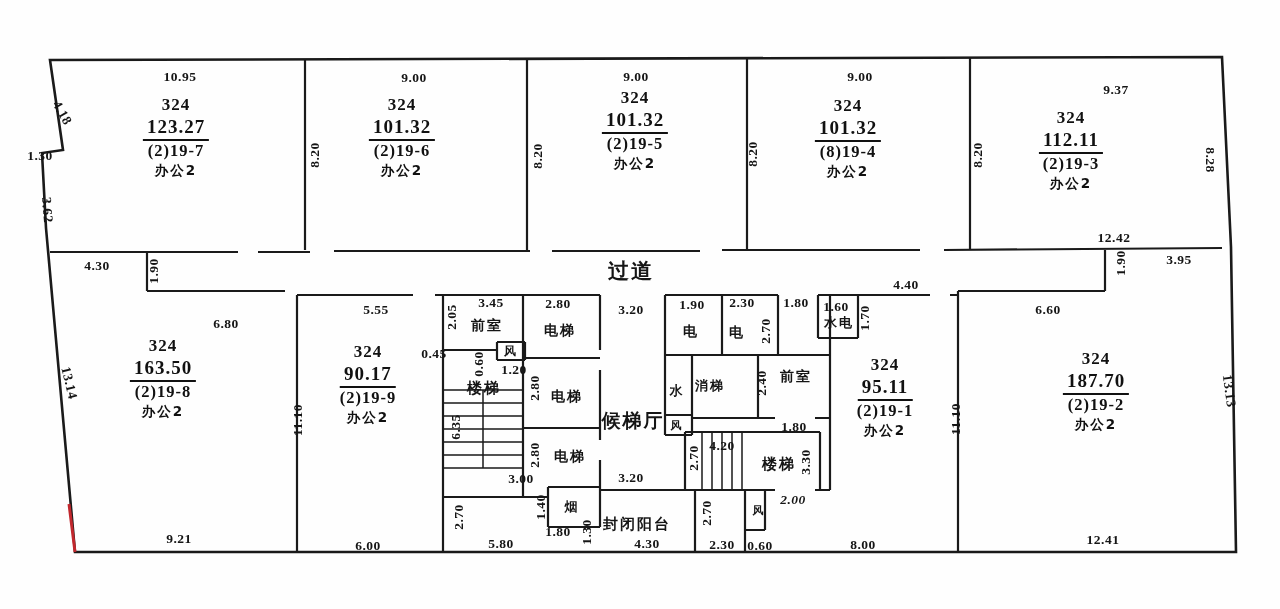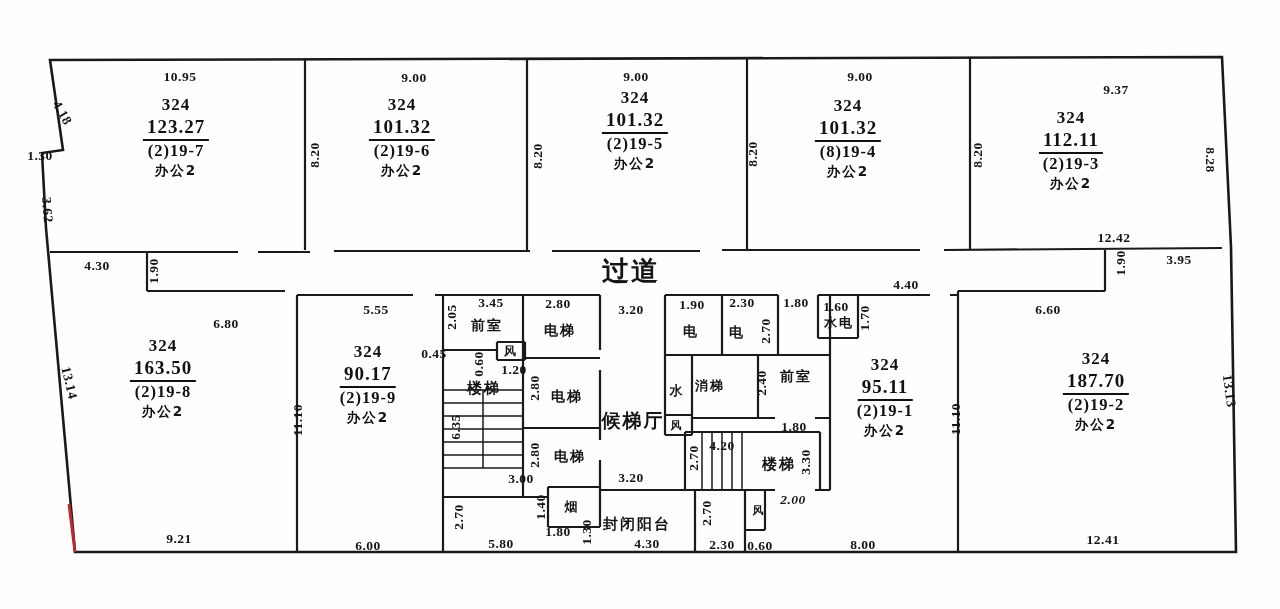--- a/index.html
+++ b/index.html
@@ -128,21 +128,21 @@
       <div class="lbl" style="left: 69px; top: 383px; transform: translate(-50%, -50%) rotate(76deg);">13.14</div>
       <div class="lbl" style="left: 1210px; top: 160px; transform: translate(-50%, -50%) rotate(90deg);">8.28</div>
       <div class="lbl" style="left: 1229px; top: 391px; transform: translate(-50%, -50%) rotate(82deg);">13.13</div>
       <div class="lbl" style="left: 315px; top: 155px; transform: translate(-50%, -50%) rotate(-90deg);">8.20</div>
       <div class="lbl" style="left: 538px; top: 156px; transform: translate(-50%, -50%) rotate(-90deg);">8.20</div>
       <div class="lbl" style="left: 753px; top: 154px; transform: translate(-50%, -50%) rotate(-90deg);">8.20</div>
       <div class="lbl" style="left: 978px; top: 155px; transform: translate(-50%, -50%) rotate(-90deg);">8.20</div>
       <div class="lbl" style="left: 97px; top: 266px; transform: translate(-50%, -50%);">4.30</div>
       <div class="lbl" style="left: 154px; top: 271px; transform: translate(-50%, -50%) rotate(-90deg);">1.90</div>
       <div class="lbl" style="left: 226px; top: 317px; transform: translate(-50%, -50%); margin-top: 7px;">6.80</div>
-      <div class="lbl room" style="left: 631px; top: 271px; font-size: 27px; transform: translate(-50%, -50%);">过道</div>
+      <div class="lbl room" style="left: 631px; top: 271px; font-size: 21px; transform: translate(-50%, -50%);">过道</div>
       <div class="lbl" style="left: 1114px; top: 238px; transform: translate(-50%, -50%);">12.42</div>
       <div class="lbl" style="left: 1121px; top: 263px; transform: translate(-50%, -50%) rotate(-90deg);">1.90</div>
       <div class="lbl" style="left: 1179px; top: 260px; transform: translate(-50%, -50%);">3.95</div>
       <div class="lbl" style="left: 1048px; top: 310px; transform: translate(-50%, -50%);">6.60</div>
       <div class="lbl" style="left: 376px; top: 310px; transform: translate(-50%, -50%);">5.55</div>
       <div class="lbl" style="left: 452px; top: 317px; transform: translate(-50%, -50%) rotate(-90deg);">2.05</div>
       <div class="lbl" style="left: 491px; top: 303px; transform: translate(-50%, -50%);">3.45</div>
       <div class="lbl room" style="left: 487px; top: 326px; font-size: 14px; transform: translate(-50%, -50%);">前室</div>
       <div class="lbl" style="left: 558px; top: 304px; transform: translate(-50%, -50%);">2.80</div>
       <div class="lbl room" style="left: 560px; top: 331px; font-size: 14px; transform: translate(-50%, -50%);">电梯</div>

